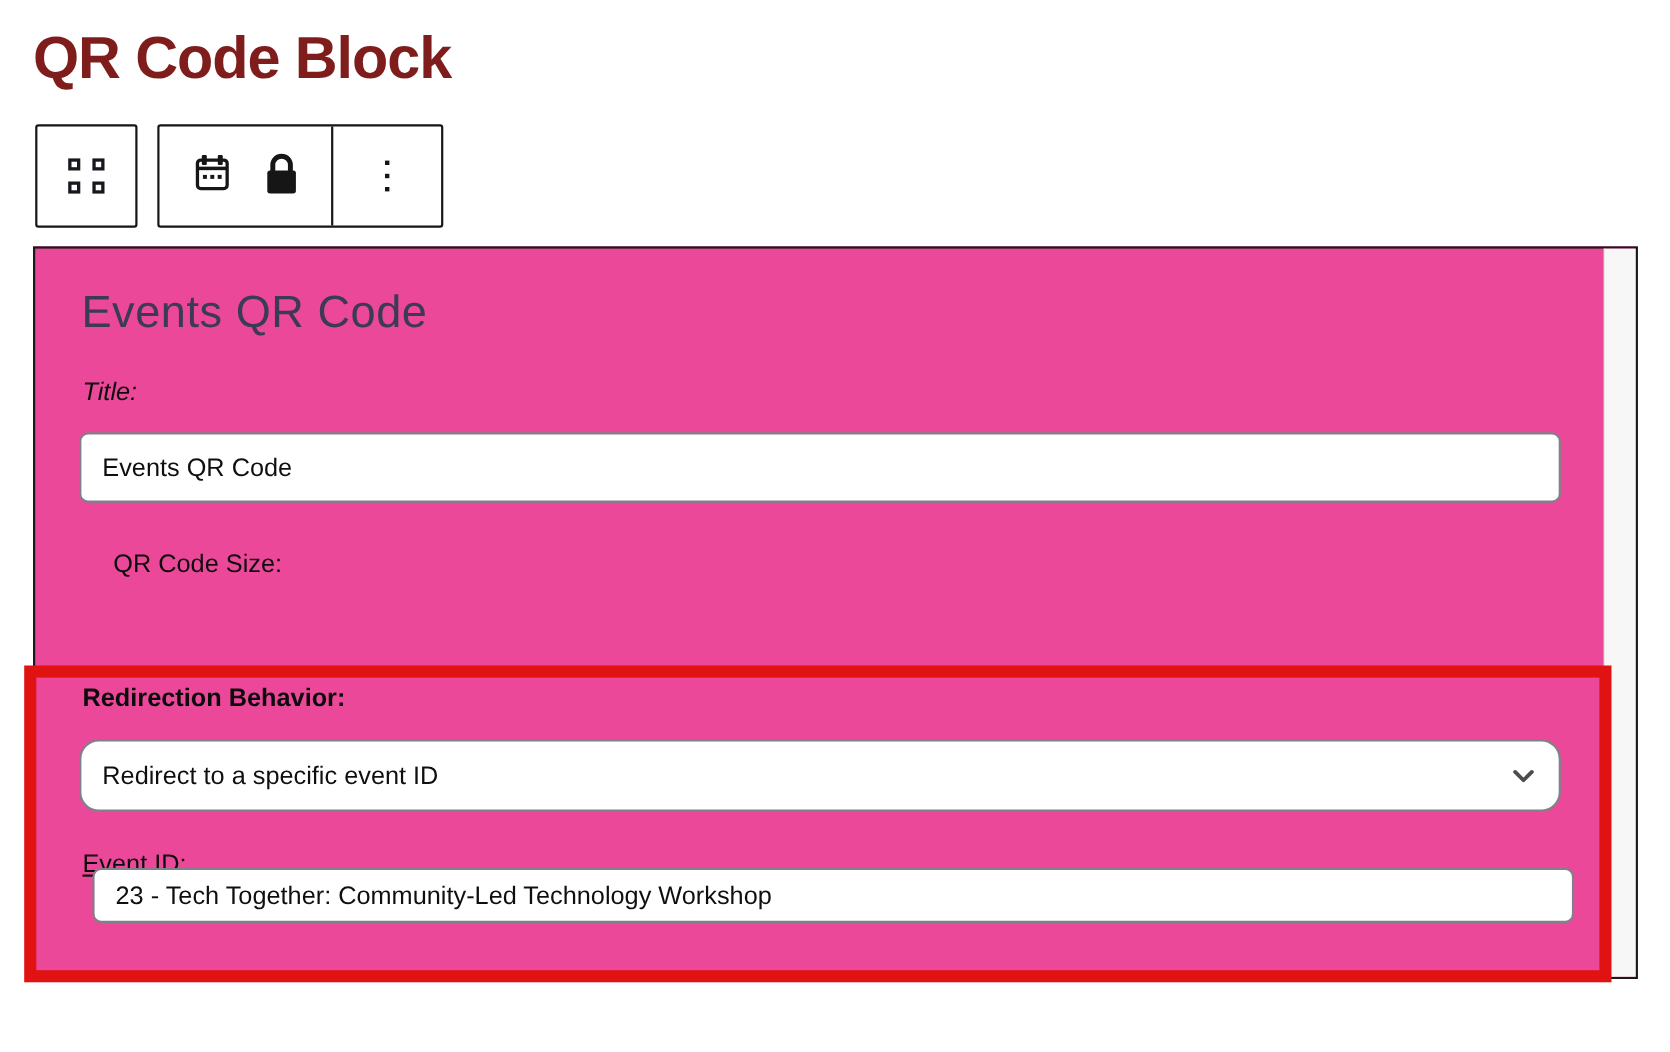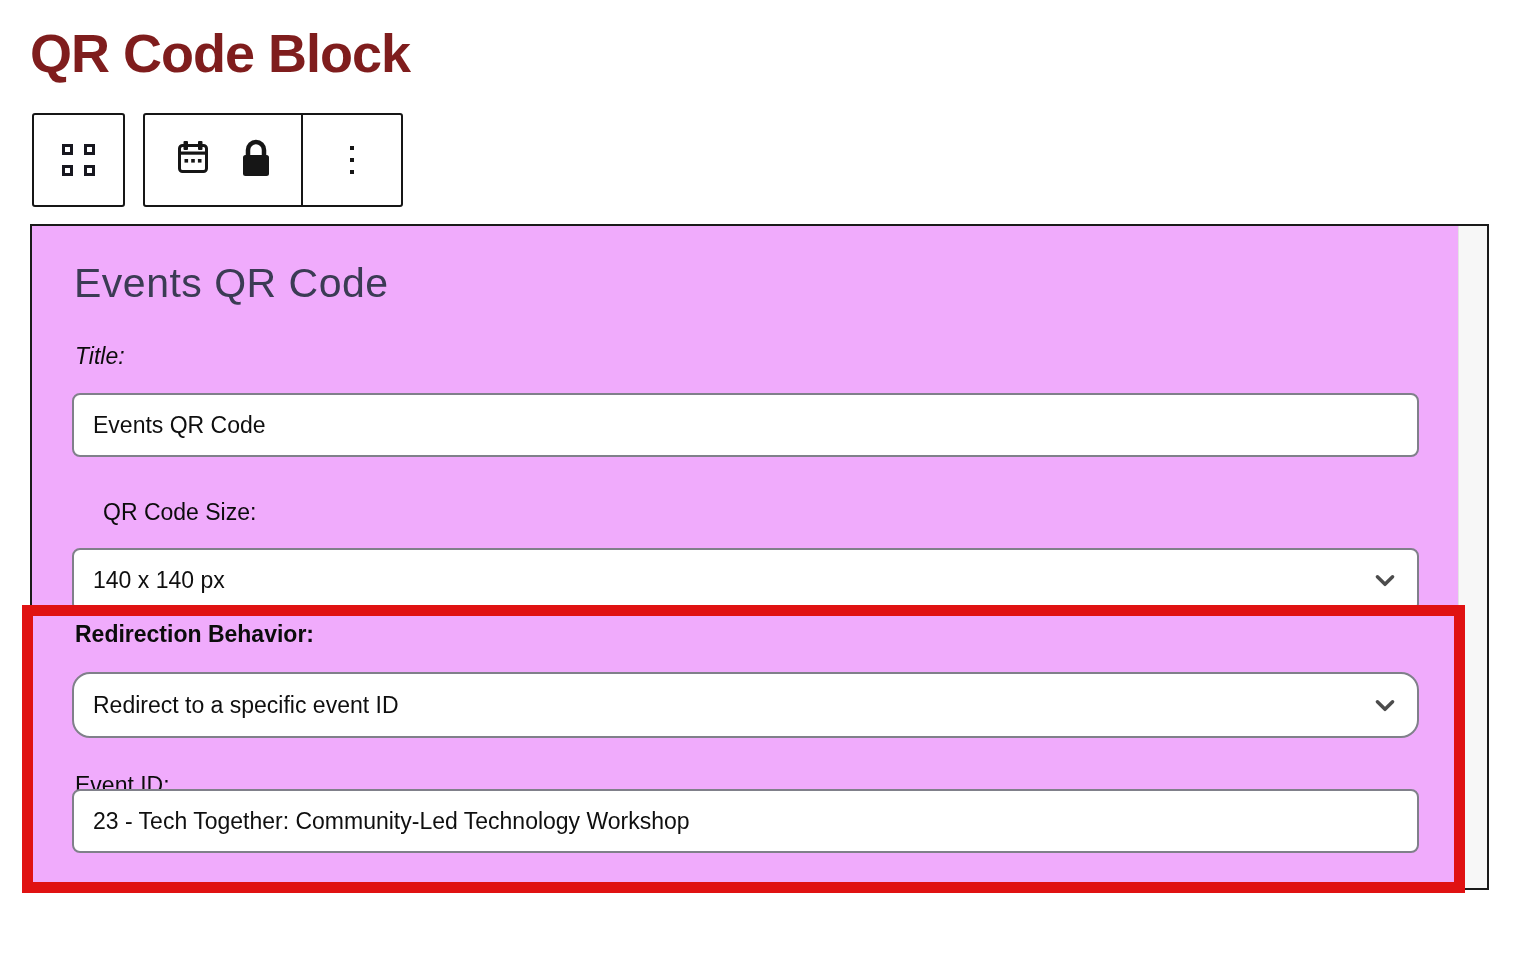--- a/index.html
+++ b/index.html
@@ -81,21 +81,21 @@
   .ellipsis-icon { display: flex; flex-direction: column; gap: 8px; }
   .ellipsis-icon i { width: 4px; height: 4px; background: #161616; display: block; }
 
   
   .panel {
     position: absolute;
     left: 30px;
     top: 224px;
     width: 1459px;
     height: 666px;
-    background: #f0abfc;
+    background: #ec4899;
     border: 2px solid #1a1a1a;
   }
   .panel-scroll-gutter {
     position: absolute;
     top: 0;
     right: 0;
     width: 29px;
     height: 100%;
     background: #f7f7f7;
     border-left: 1px solid #e4e4e4;
@@ -148,21 +148,21 @@
   }
 
   
   .label-title        { top: 117px; font-style: italic; }
   .input-title        { top: 167px; }
   .label-size         { top: 273px; margin-left: 28px; }
   .select-size        { top: 322px; }
   .label-redirect     { top: 395px; font-weight: bold; }
   .select-redirect    { top: 446px; height: 66px; border-radius: 18px; }
   .label-eventid      { top: 546px; text-decoration: underline; }
-  .input-eventid      { top: 563px; height: 64px; }
+  .input-eventid      { top: 563px; height: 50px; margin-left: 12px; }
 
   
   .highlight-rect {
     position: absolute;
     left: 22px;
     top: 605px;
     width: 1443px;
     height: 288px;
     border: 11px solid #e01212;
     background: transparent;
@@ -221,28 +221,20 @@
 
   <div class="panel">
     <div class="panel-scroll-gutter"></div>
 
     <h2 class="panel-heading">Events QR Code</h2>
 
     <label class="field-label label-title">Title:</label>
     <input class="text-input input-title" type="text" value="Events QR Code" style="">
 
     <label class="field-label label-size">QR Code Size:</label>
-    <div class="select-box select-size">
-      <span>140 x 140 px</span>
-      <span class="chevron">
-        <svg width="26" height="26" viewBox="0 0 24 24">
-          <polyline points="5,9 12,16 19,9" fill="none" stroke="#4c4c4c" stroke-width="3.2" stroke-linecap="round" stroke-linejoin="round"></polyline>
-        </svg>
-      </span>
-    </div>
 
     <label class="field-label label-redirect">Redirection Behavior:</label>
     <div class="select-box select-redirect">
       <span>Redirect to a specific event ID</span>
       <span class="chevron">
         <svg width="26" height="26" viewBox="0 0 24 24">
           <polyline points="5,9 12,16 19,9" fill="none" stroke="#4c4c4c" stroke-width="3.2" stroke-linecap="round" stroke-linejoin="round"></polyline>
         </svg>
       </span>
     </div>

